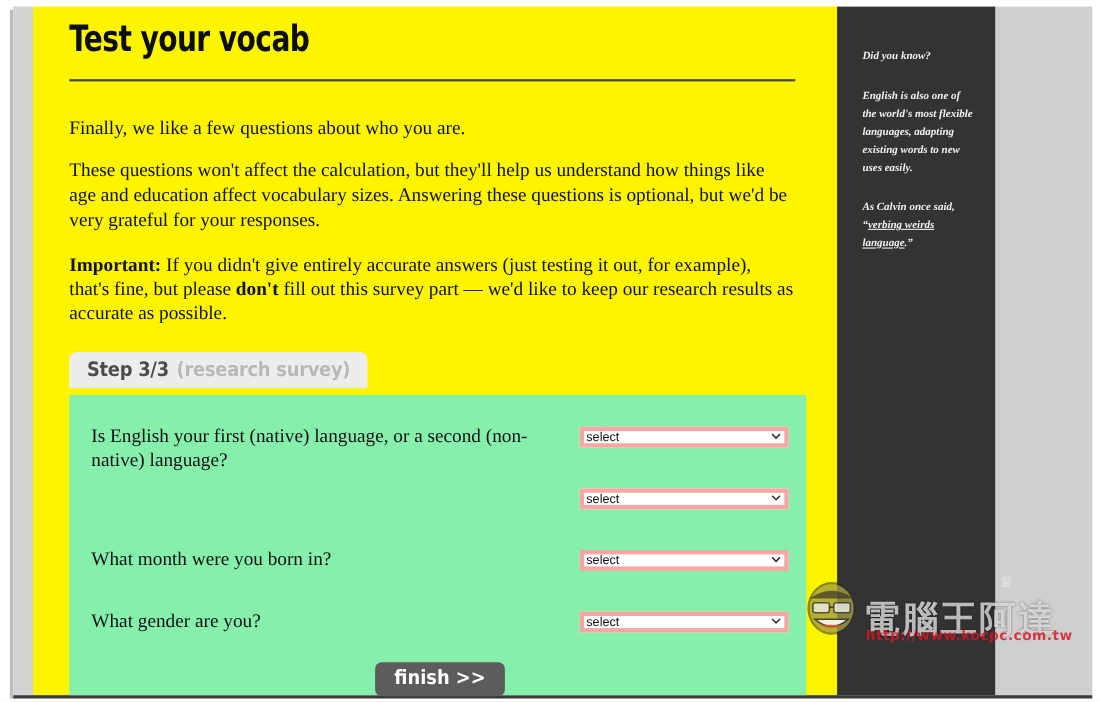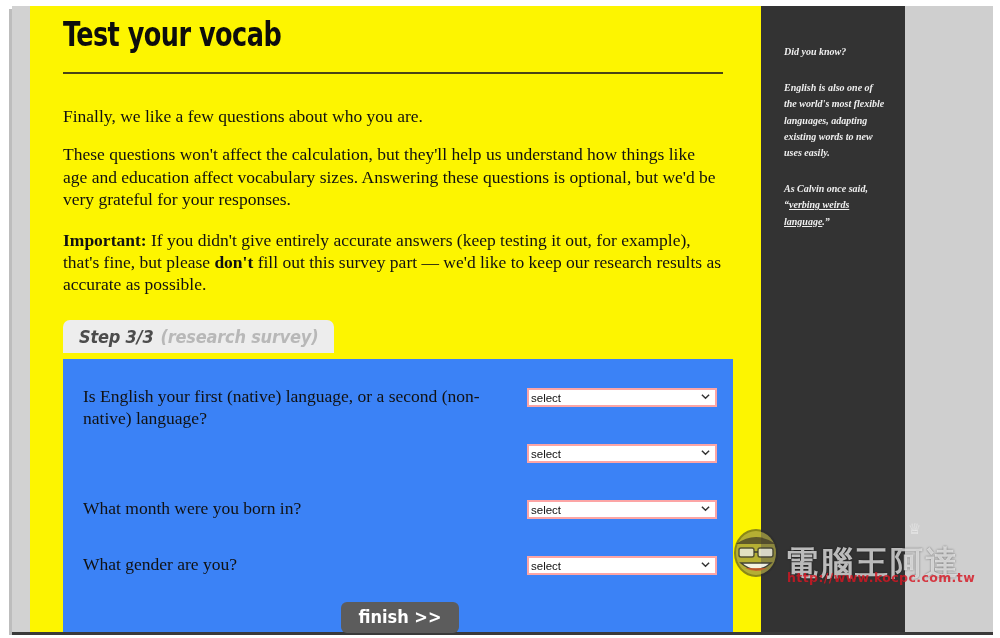--- a/index.html
+++ b/index.html
@@ -44,43 +44,42 @@
   .intro b{font-weight:bold;}
 
   
   .step-tab{
     position:absolute;left:63px;top:320px;
     background:#ededed;border-radius:7px 7px 0 0;
     padding:8px 16px 7px 16px;
     font-family:"DejaVu Sans Condensed","Liberation Sans",sans-serif;
     font-weight:bold;font-size:18px;line-height:1;
     white-space:nowrap;
-    font-style:italic;
   }
   .step-main{color:#4c4c4c;letter-spacing:-0.2px;}
   .step-sub{color:#b8b8b8;letter-spacing:-0.2px;margin-left:7px;}
 
   
   .panel{
     position:absolute;left:63px;top:359px;width:670px;height:273px;
-    background:#3b82f6;
+    background:#86efac;
   }
   .panel-inner{position:absolute;left:20px;top:27px;width:634px;}
 
   .qrow{position:relative;min-height:40px;margin-bottom:6px;}
   .qrow .qtext{
     position:absolute;left:0;top:0;width:410px;
     font-size:17.5px;line-height:1.24;color:#111;
     font-family:"Liberation Serif",serif;
   }
   .qrow .qsel{position:absolute;left:444px;top:2px;}
 
   .sel{
     width:190px;height:19px;box-sizing:border-box;
-    border:2px solid #fca5a5;background:#ffffff;
+    border:4px solid #fca5a5;background:#ffffff;
     font-family:"Liberation Sans",sans-serif;font-size:11.5px;
     color:#111;padding:0 2px;
     -webkit-appearance:none;appearance:none;
     position:relative;
     display:block;
   }
   .selwrap{position:relative;width:190px;height:19px;}
   .selwrap .chev{
     position:absolute;right:7px;top:4px;width:9px;height:9px;pointer-events:none;
   }
@@ -132,21 +131,21 @@
   <div class="col col-dark"></div>
   <div class="col col-gutter-right"></div>
   <div class="edge-shadow"></div>
 
   <div class="site-title">Test your vocab</div>
   <div class="title-rule"></div>
 
   <div class="intro">
     <p class="tight">Finally, we like a few questions about who you are.</p>
     <p>These questions won't affect the calculation, but they'll help us understand how things like age and education affect vocabulary sizes. Answering these questions is optional, but we'd be very grateful for your responses.</p>
-    <p><b>Important:</b><span> If you didn't give entirely accurate answers (keep testing it out, for example), that's fine, but please </span><b>don't</b><span> fill out this survey part — we'd like to keep our research results as accurate as possible.</span></p>
+    <p><b>Important:</b><span> If you didn't give entirely accurate answers (just testing it out, for example), that's fine, but please </span><b>don't</b><span> fill out this survey part — we'd like to keep our research results as accurate as possible.</span></p>
   </div>
 
   <div class="step-tab">
     <span class="step-main">Step 3/3</span><span class="step-sub">(research survey)</span>
   </div>
 
   <div class="panel">
     <div class="panel-inner">
 
       <div class="qrow">

